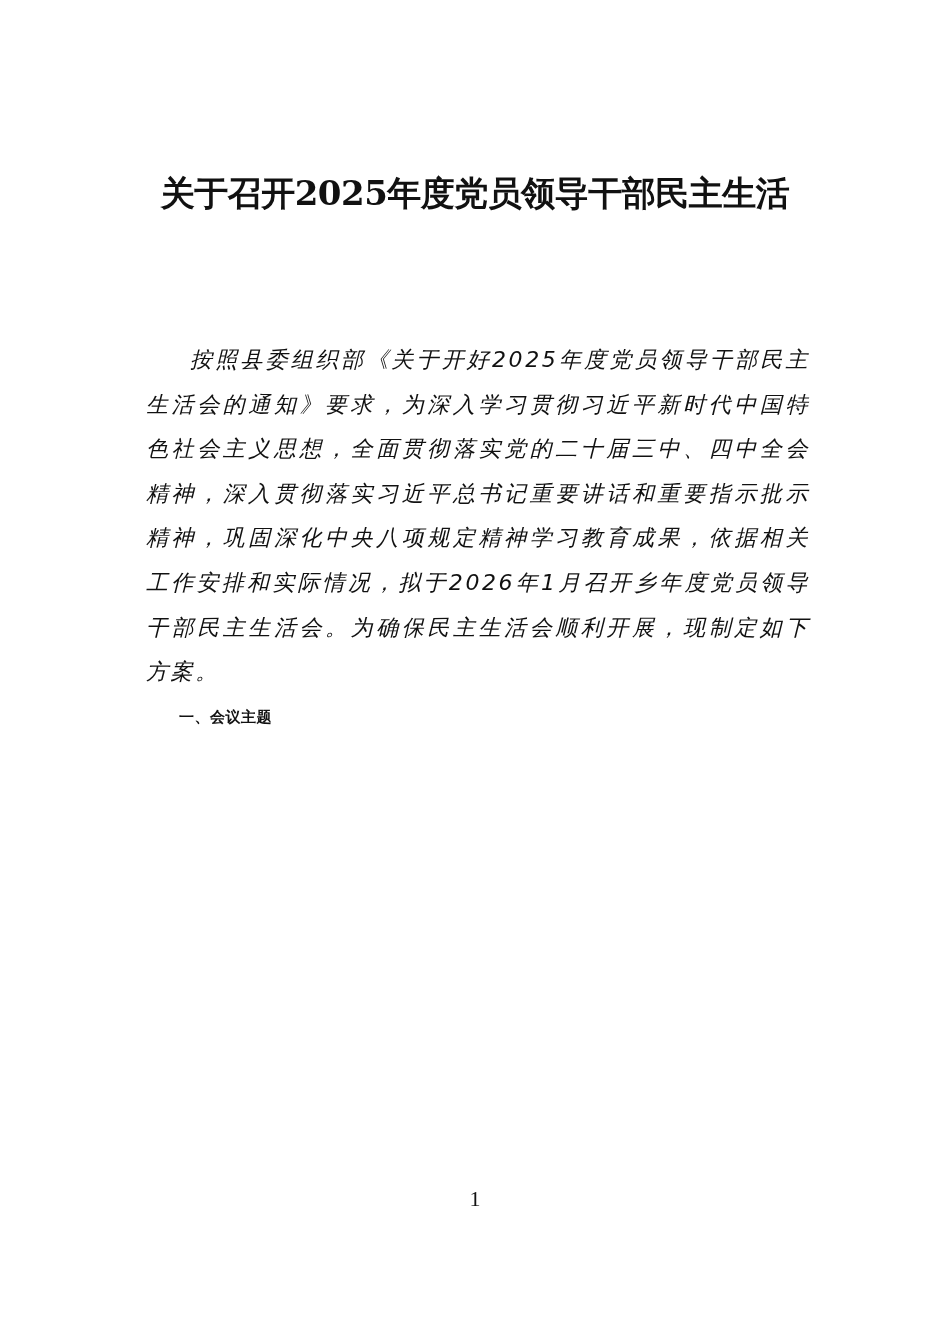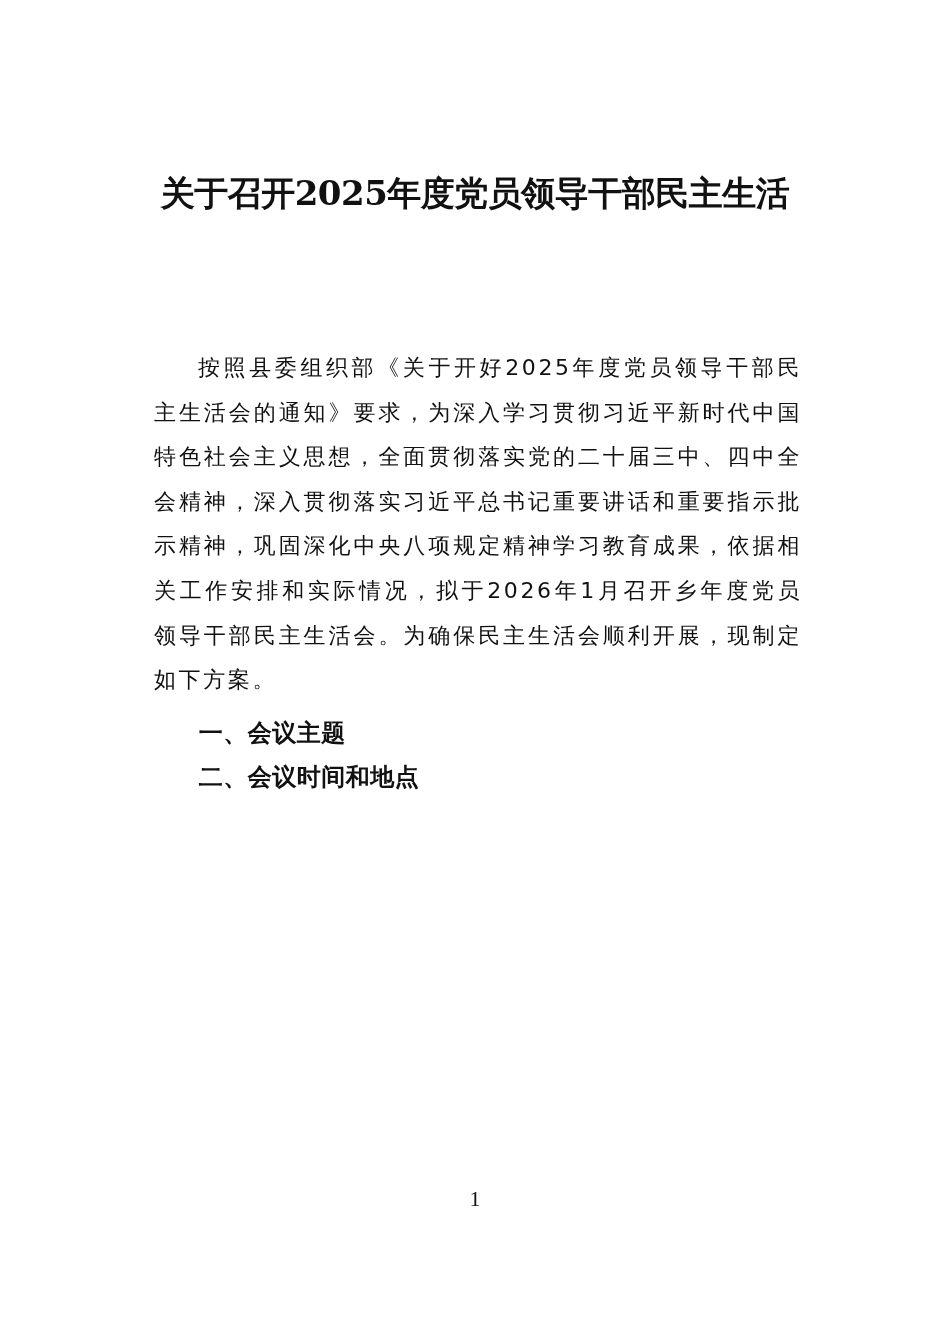--- a/index.html
+++ b/index.html
@@ -4,33 +4,32 @@
 <style>
   html, body { margin:0; padding:0; background:#ffffff; }
   body { width:950px; height:1344px; position:relative; overflow:hidden; color:#111; }
   .page { position:absolute; left:0; top:0; width:804px; height:1344px; background:#fff; }
   .title { position:absolute; left:130px; width:690px; text-align:center;
            font-family:"DejaVu Serif","Liberation Serif",serif; font-weight:bold;
            font-size:34px; line-height:70px; top:158px; letter-spacing:-0.5px; }
   .body { position:absolute; left:146px; width:664px; top:338px;
           font-family:"DejaVu Sans","Liberation Sans",sans-serif;
           font-size:22px; line-height:44.6px; letter-spacing:2.6px; text-align:justify; }
-  .body p { margin:8px; text-indent:2em; }
-  .body h2 { margin:0; font-size:24px; font-weight:bold; text-indent:2.2em; letter-spacing:0.5px; line-height:44.6px; }
+  .body p { margin:0; text-indent:2em;font-style:italic; }
+  .body h2 { margin:0; font-size:15px; font-weight:bold; text-indent:2.2em; letter-spacing:0.5px; line-height:44.6px; }
   .pagenum { position:absolute; left:0; width:950px; top:1186px; text-align:center;
              font-family:"Liberation Serif",serif; font-size:22px; }
 </style>
 </head>
 <body>
 
 <div class="page">
   <div class="title">
     <div>关于召开2025年度党员领导干部民主生活</div>
   </div>
 
   <div class="body">
     <p>按照县委组织部《关于开好2025年度党员领导干部民主生活会的通知》要求，为深入学习贯彻习近平新时代中国特色社会主义思想，全面贯彻落实党的二十届三中、四中全会精神，深入贯彻落实习近平总书记重要讲话和重要指示批示精神，巩固深化中央八项规定精神学习教育成果，依据相关工作安排和实际情况，拟于2026年1月召开乡年度党员领导干部民主生活会。为确保民主生活会顺利开展，现制定如下方案。</p>
     <h2>一、会议主题</h2>
-    <h2>二、会议时间和地点</h2>
   </div>
 
   <div class="pagenum">1</div>
 </div>
 
 </body></html>

